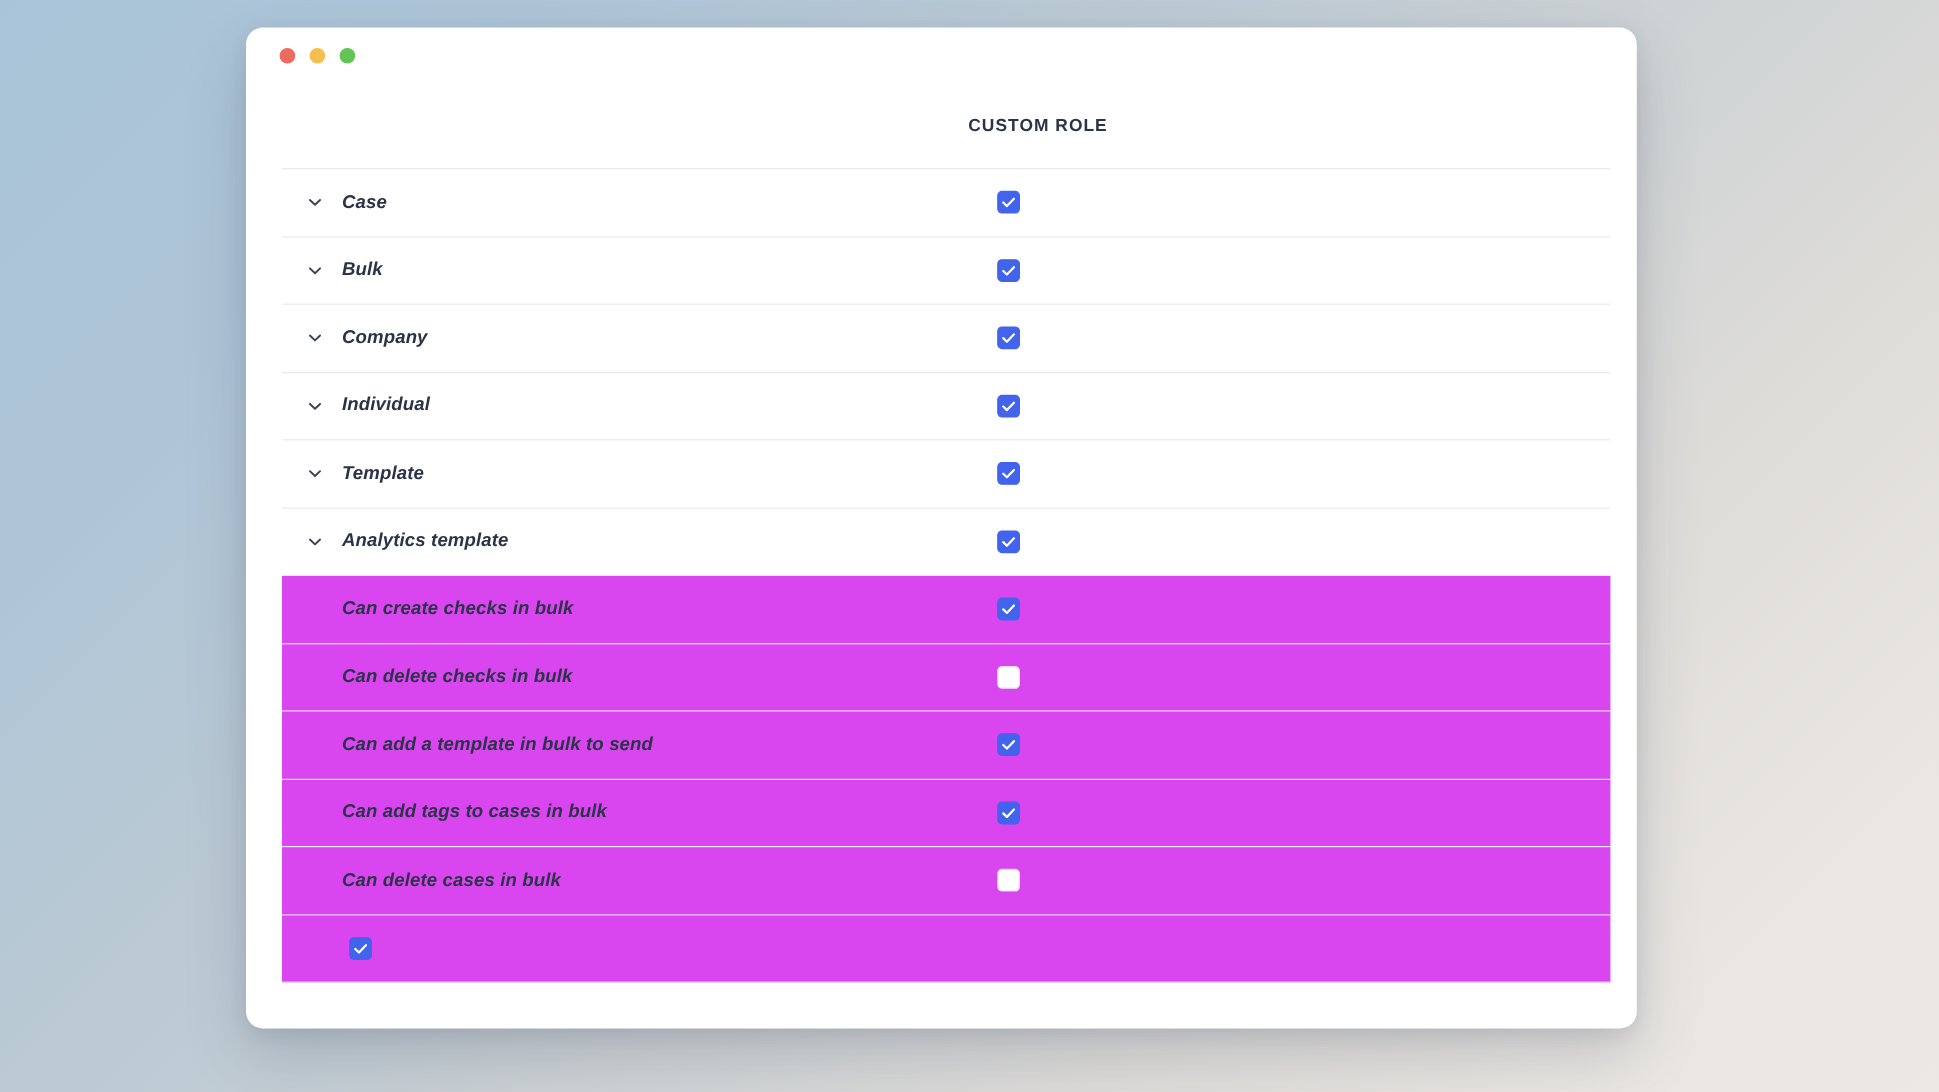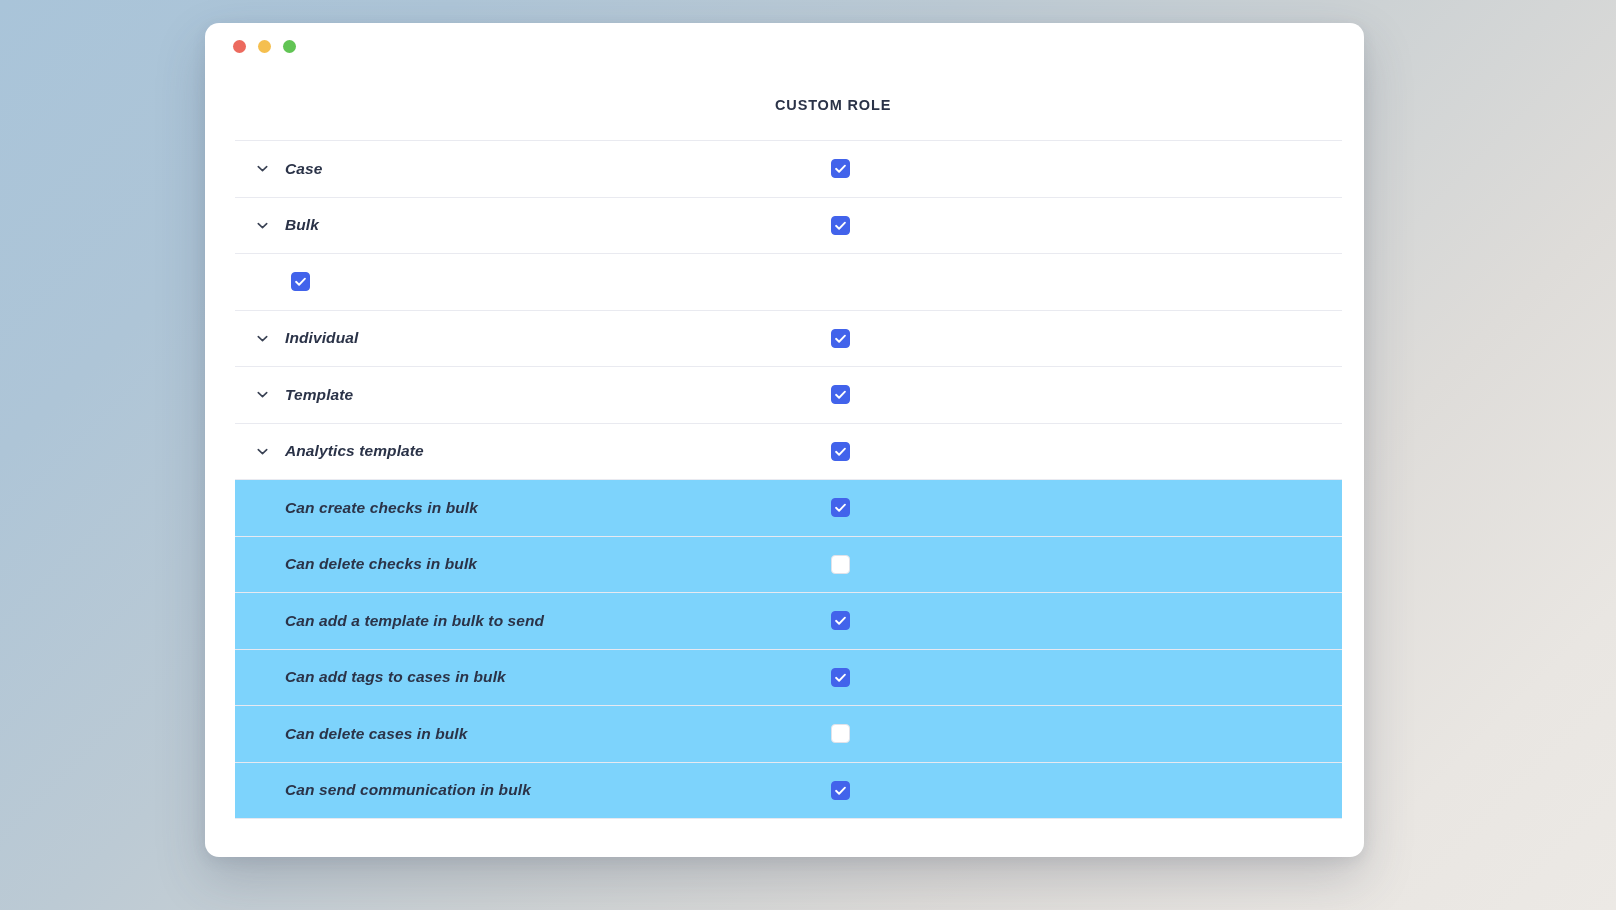--- a/index.html
+++ b/index.html
@@ -63,38 +63,38 @@
   .thead {
     height: 72px;
     display: flex;
     align-items: center;
     border-bottom: 1px solid #e9eaf0;
   }
   .th-spacer { width: 540px; flex: none; }
   .th-role {
     flex: none;
     width: 180px;
-    text-align: left;
+    text-align: center;
     font-size: 14.5px;
     font-weight: 700;
     letter-spacing: 0.85px;
     color: #2b3348;
   }
 
   .row {
     display: flex;
     align-items: center;
     height: 56.5px;
     border-bottom: 1px solid #e9eaf0;
     position: relative;
   }
   .row:last-child { border-bottom: none; }
 
   .row.sub {
-    background: #7dd3fc;
+    background: #d946ef;
     border-bottom: 1px solid #e7e9f1;
   }
 
   .cell-label {
     width: 540px;
     flex: none;
     display: flex;
     align-items: center;
     padding-left: 16px;
     font-style: italic;
@@ -210,20 +210,28 @@
           </div>
           <div class="cell-check">
             <span class="cb checked">
               <svg class="mark" width="13" height="13" viewBox="0 0 14 14" fill="none" aria-hidden="true">
                 <path d="M2.2 7.3L5.5 10.5L11.8 3.9" stroke="#ffffff" stroke-width="2" stroke-linecap="round" stroke-linejoin="round"></path>
               </svg>
             </span>
           </div>
         </div>
         <div class="row">
+          <div class="cell-label">
+            <span class="chevron">
+              <svg width="15" height="15" viewBox="0 0 16 16" fill="none" aria-hidden="true">
+                <path d="M3.5 6L8 10.3L12.5 6" stroke="currentColor" stroke-width="1.7" stroke-linecap="round" stroke-linejoin="round"></path>
+              </svg>
+            </span>
+            <span class="label">Company</span>
+          </div>
           <div class="cell-check">
             <span class="cb checked">
               <svg class="mark" width="13" height="13" viewBox="0 0 14 14" fill="none" aria-hidden="true">
                 <path d="M2.2 7.3L5.5 10.5L11.8 3.9" stroke="#ffffff" stroke-width="2" stroke-linecap="round" stroke-linejoin="round"></path>
               </svg>
             </span>
           </div>
         </div>
         <div class="row">
           <div class="cell-label">
@@ -347,28 +355,20 @@
                 <path d="M3.5 6L8 10.3L12.5 6" stroke="currentColor" stroke-width="1.7" stroke-linecap="round" stroke-linejoin="round"></path>
               </svg>
             </span>
             <span class="label">Can delete cases in bulk</span>
           </div>
           <div class="cell-check">
             <span class="cb unchecked"></span>
           </div>
         </div>
         <div class="row sub">
-          <div class="cell-label">
-            <span class="chevron spacer">
-              <svg width="15" height="15" viewBox="0 0 16 16" fill="none" aria-hidden="true">
-                <path d="M3.5 6L8 10.3L12.5 6" stroke="currentColor" stroke-width="1.7" stroke-linecap="round" stroke-linejoin="round"></path>
-              </svg>
-            </span>
-            <span class="label">Can send communication in bulk</span>
-          </div>
           <div class="cell-check">
             <span class="cb checked">
               <svg class="mark" width="13" height="13" viewBox="0 0 14 14" fill="none" aria-hidden="true">
                 <path d="M2.2 7.3L5.5 10.5L11.8 3.9" stroke="#ffffff" stroke-width="2" stroke-linecap="round" stroke-linejoin="round"></path>
               </svg>
             </span>
           </div>
         </div>
       </div>
 

